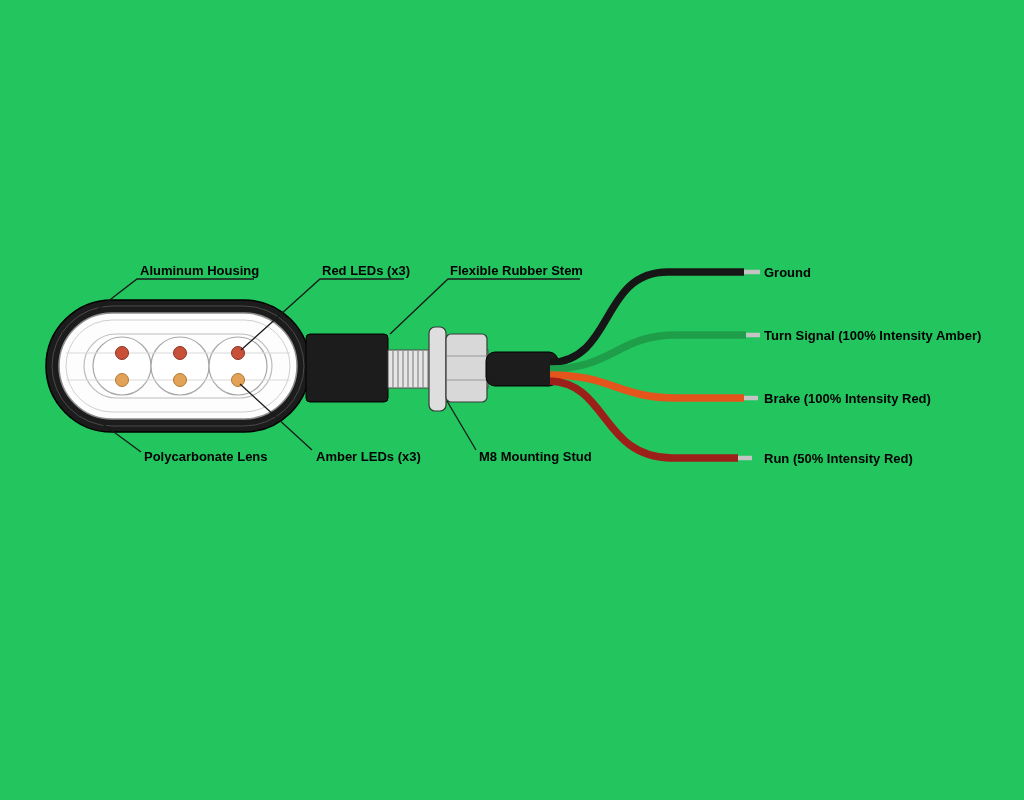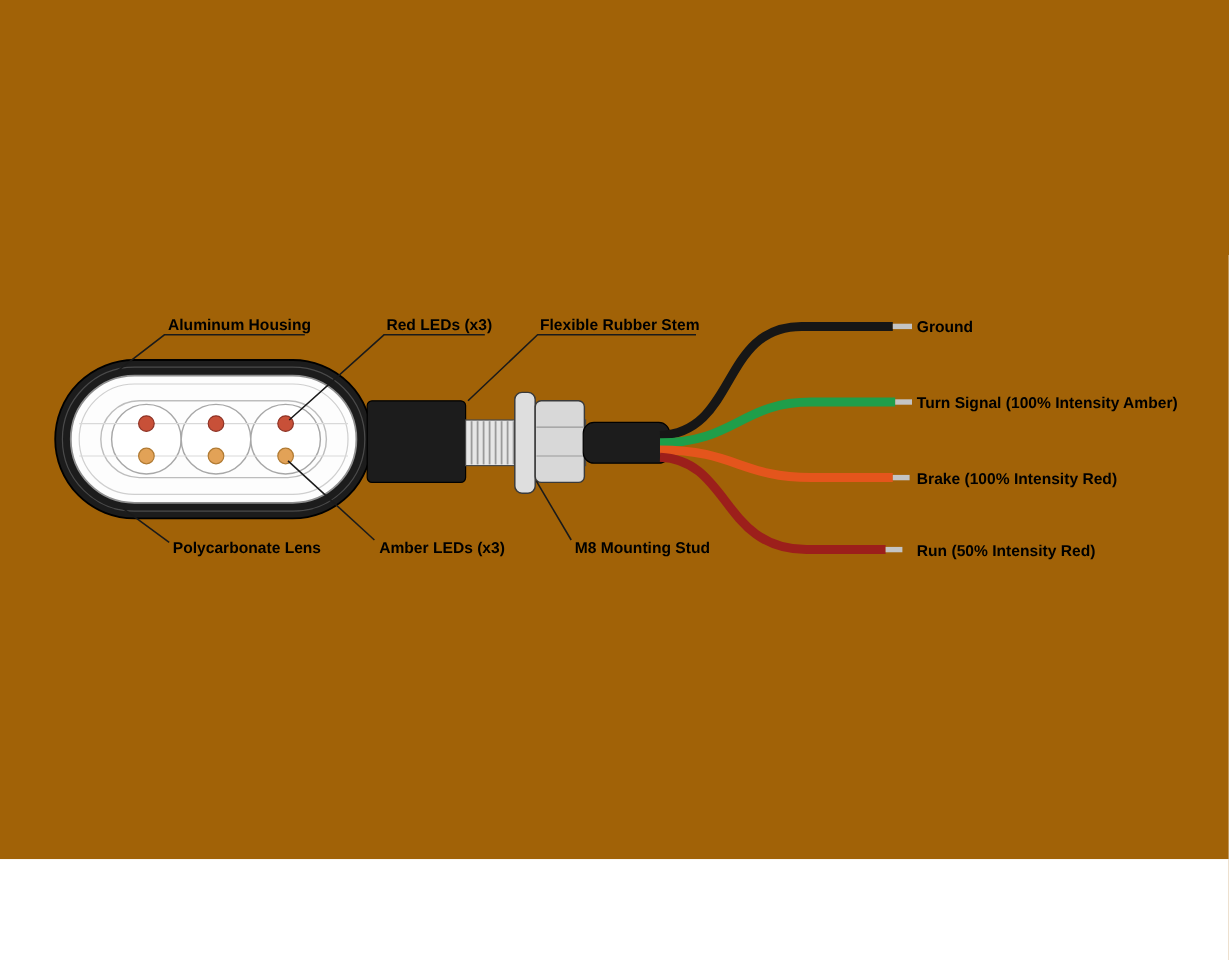--- a/index.html
+++ b/index.html
@@ -1,20 +1,20 @@
 <!DOCTYPE html>
 <html><head>
 <meta charset="utf-8">
 <style>
   html, body { margin: 0; padding: 0; background: #ffffff; }
   .stage {
     position: relative;
     width: 1024px;
-    height: 716px;
-    background: #a16207;
+    height: 800px;
+    background: #22c55e;
     overflow: hidden;
     font-family: "Liberation Sans", sans-serif;
   }
   svg { display: block; }
   .lbl {
     font-family: "Liberation Sans", sans-serif;
     font-size: 13px;
     font-weight: bold;
     fill: #000000;
   }

